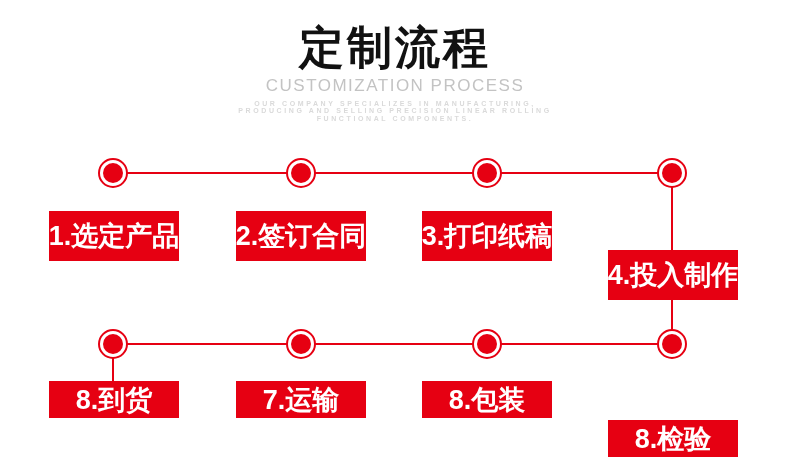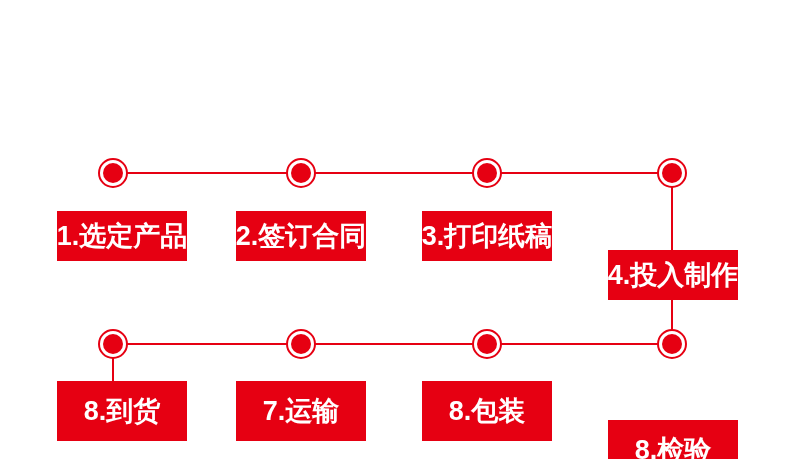--- a/index.html
+++ b/index.html
@@ -57,28 +57,37 @@
   
   .step-box{
     position:absolute;z-index:2;
     width:130px;height:50px;
     background:var(--red);color:#ffffff;
     display:flex;align-items:center;justify-content:center;
     font-size:27px;font-weight:600;letter-spacing:0px;
     white-space:nowrap;
   }
   .row-top .step-box{top:211px;}
-  .row-bottom .step-box{top:381px;height:60px;}
-  .bx-1{left:57px;} .bx-2{left:236px;} .bx-3{left:422px;text-align:right;} .bx-4{left:608px;margin-top:39px;}
+  .row-bottom .step-box{top:381px;height:37px;}
+  .bx-1{left:49px;} .bx-2{left:236px;} .bx-3{left:422px;text-align:right;} .bx-4{left:608px;margin-top:39px;}
 </style>
 </head>
 <body>
 
 <div class="canvas">
 
+  <div class="header">
+    <div class="title">定制流程</div>
+    <div class="subtitle">CUSTOMIZATION PROCESS</div>
+    <div class="tagline">
+      <div>OUR COMPANY SPECIALIZES IN MANUFACTURING,</div>
+      <div>PRODUCING AND SELLING PRECISION LINEAR ROLLING</div>
+      <div>FUNCTIONAL COMPONENTS.</div>
+    </div>
+  </div>
 
   <div class="line hline-top"></div>
   <div class="line vline-right"></div>
   <div class="line hline-bottom"></div>
   <div class="line vline-left"></div>
 
   <div class="marker m-t mx-1">
       <div class="dot"></div>
     </div>
   <div class="marker m-t mx-2">

